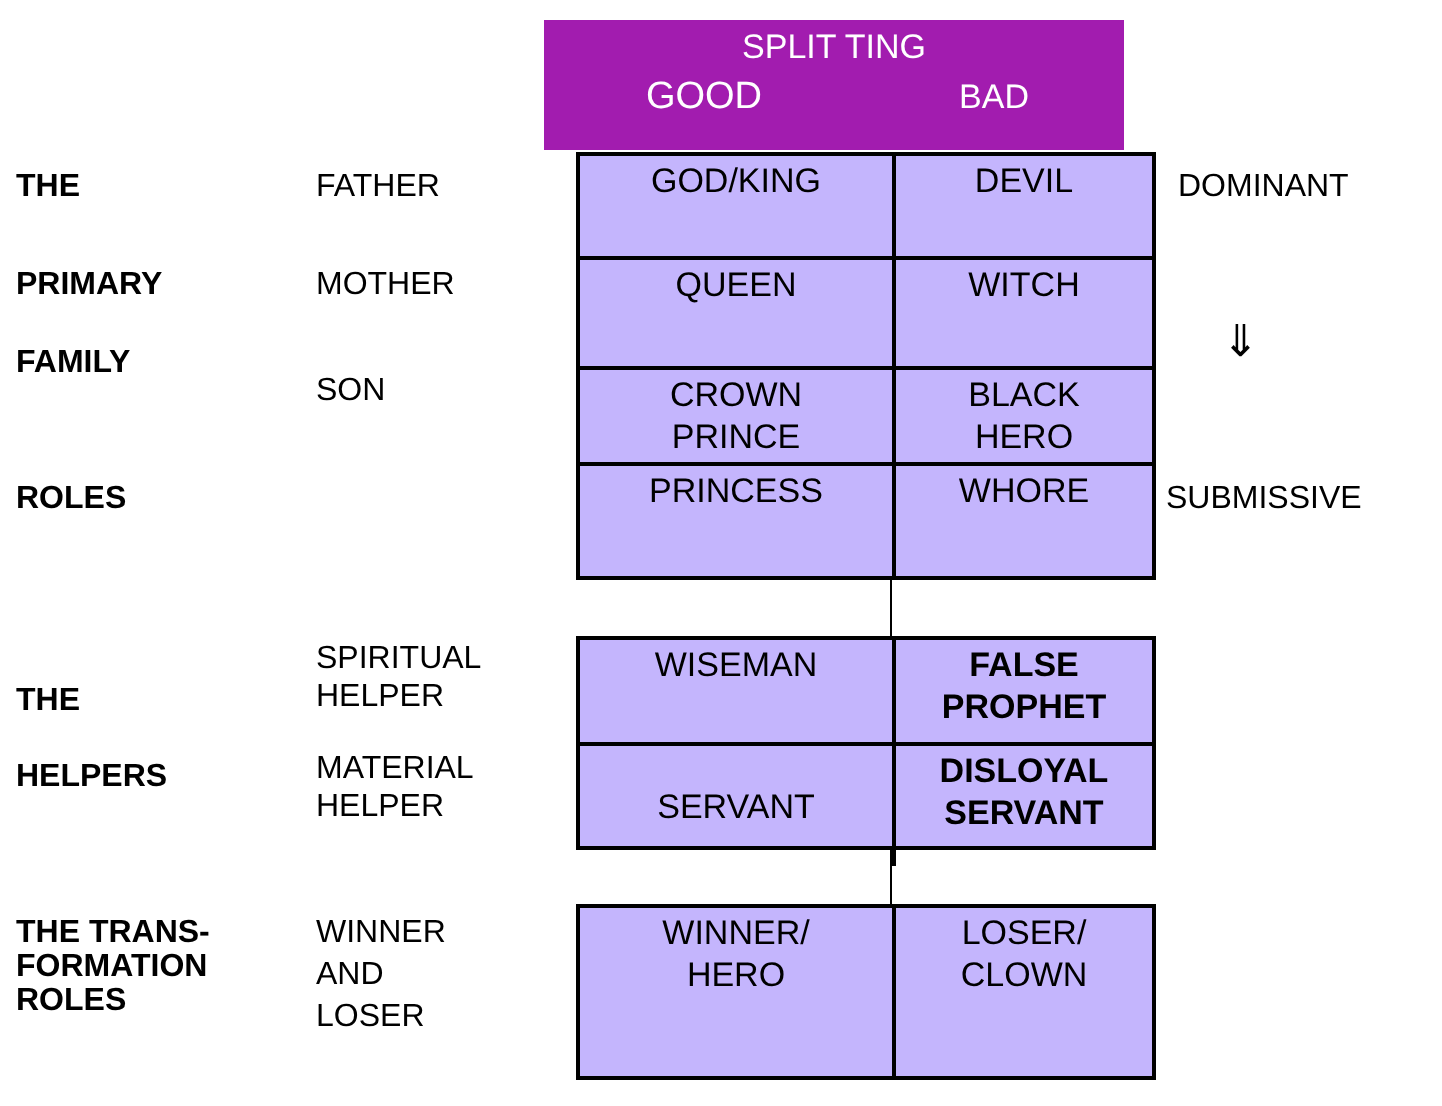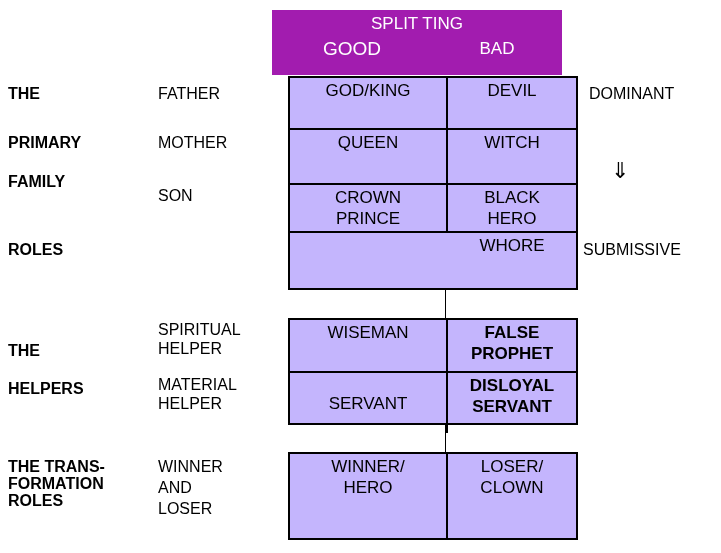--- a/index.html
+++ b/index.html
@@ -202,20 +202,23 @@
         <span>CROWN</span>
         <span>PRINCE</span>
       </div>
       <div class="cell bad">
         <span>BLACK</span>
         <span>HERO</span>
       </div>
     </div>
 
     <div class="row" style="height:55px;">
+      <div class="cell good">
+        <span>PRINCESS</span>
+      </div>
       <div class="cell bad">
         <span>WHORE</span>
       </div>
     </div>
   </div>
 
   <div class="block" style="top:318px; height:107px;">
 
     <div class="row" style="height:53px;">
       <div class="cell good">

